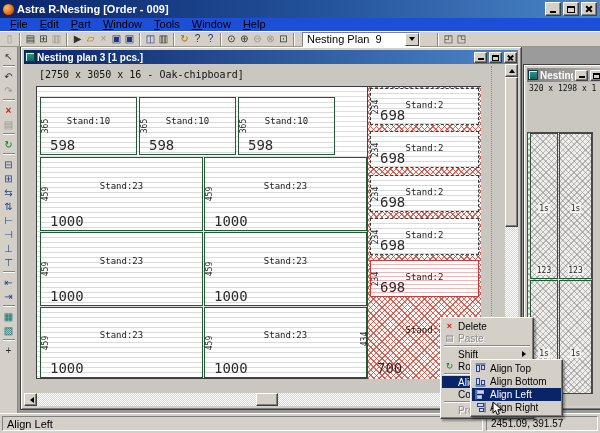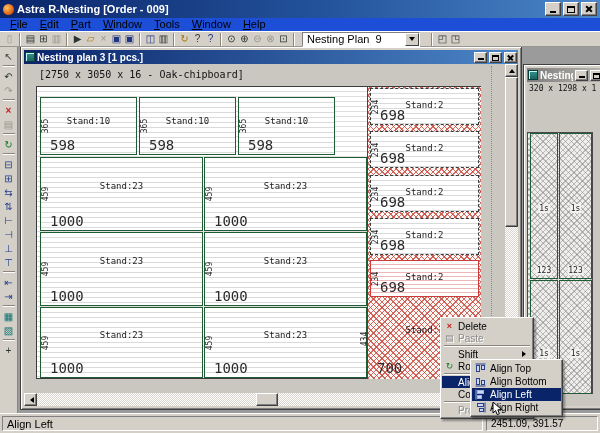--- a/index.html
+++ b/index.html
@@ -25,21 +25,21 @@
   .menubar{position:absolute;left:0;top:18px;width:600px;height:13px;display:flex;align-items:center;background:#1d4ed8;padding-left:4px;z-index:5}
   .mi{padding:0 6px;line-height:13px;white-space:nowrap}
   .mi::first-letter{text-decoration:underline}
 
   
   .maintoolbar{position:absolute;left:0;top:31px;width:600px;height:16px;display:flex;align-items:center;border-top:1px solid #fff;border-bottom:1px solid #9a968c;background:#d4d0c8;padding-left:3px;z-index:5}
   .tbtn{width:13px;height:14px;display:flex;align-items:center;justify-content:center;font-size:10px;line-height:14px;flex:0 0 auto}
   .tsep{width:2px;height:13px;border-left:1px solid #8a867c;border-right:1px solid #fff;margin:0 3px;flex:0 0 auto}
   .c-dark{color:#2c3430}.c-gray{color:#9a968c}.c-gold{color:#a87400}.c-navy{color:#20337e}
   .c-red{color:#c41e1e;font-weight:bold}.c-green{color:#177c28}.c-teal{color:#11706e}.c-blue{color:#26418f}
-  .combo{height:15px;width:118px;background:#fff;border:1px solid;border-color:#808080 #fff #fff #808080;display:flex;align-items:flex-start;margin:0 8px 0 4px;flex:0 0 auto}
+  .combo{height:15px;width:118px;background:#fff;border:1px solid;border-color:#808080 #fff #fff #808080;display:flex;align-items:flex-start;margin:0 14px 0 4px;flex:0 0 auto}
   .combo-text{flex:1;padding-left:4px;white-space:pre;overflow:hidden}
   .combo-btn{width:14px;height:13px;background:#d4d0c8;border:1px solid;border-color:#fff #404040 #404040 #fff;display:flex;align-items:center;justify-content:center;flex:0 0 auto}
   .tri-down{width:0;height:0;border:3px solid transparent;border-top:4px solid #000;margin-top:3px}
   .tri-up{width:0;height:0;border:3px solid transparent;border-bottom:4px solid #000;margin-bottom:3px}
   .tri-left{width:0;height:0;border:3px solid transparent;border-right:4px solid #000;margin-right:3px}
   .tri-right{width:0;height:0;border:3px solid transparent;border-left:4px solid #000;margin-left:3px}
 
   
   .sidetoolbar{position:absolute;left:0;top:47px;width:18px;height:366px;background:#d4d0c8;border-right:1px solid #8a867c;display:flex;flex-direction:column;align-items:center;padding-top:2px;z-index:5}
   .sbtn{width:16px;height:14px;display:flex;align-items:center;justify-content:center;font-size:10px;flex:0 0 auto}

